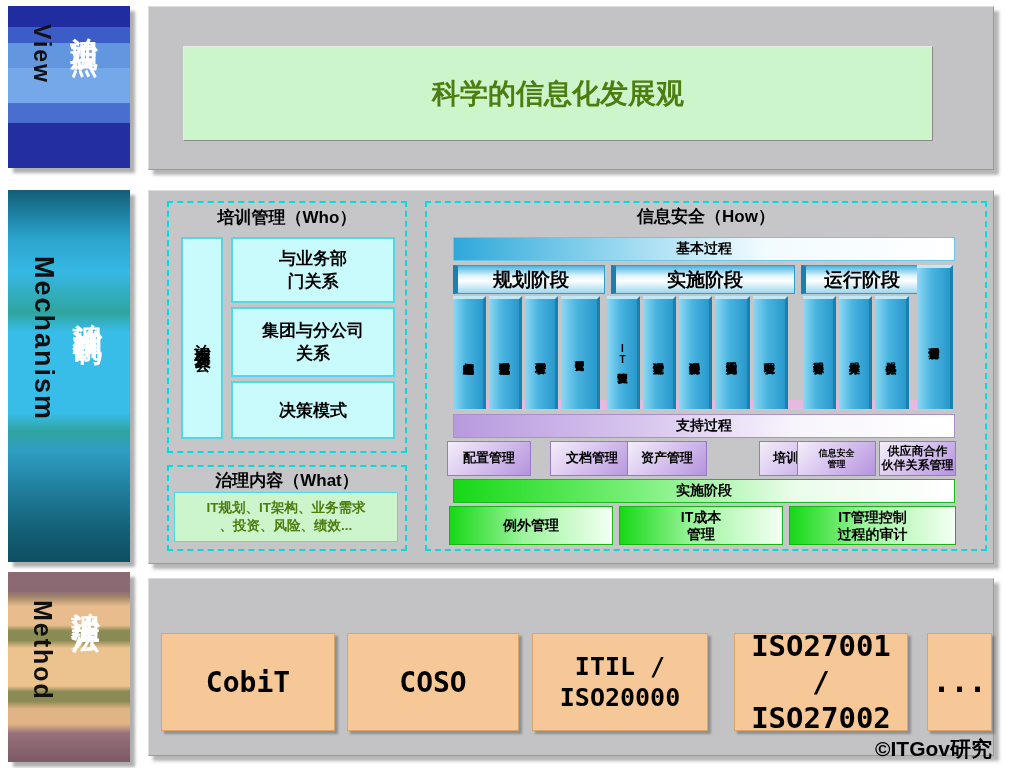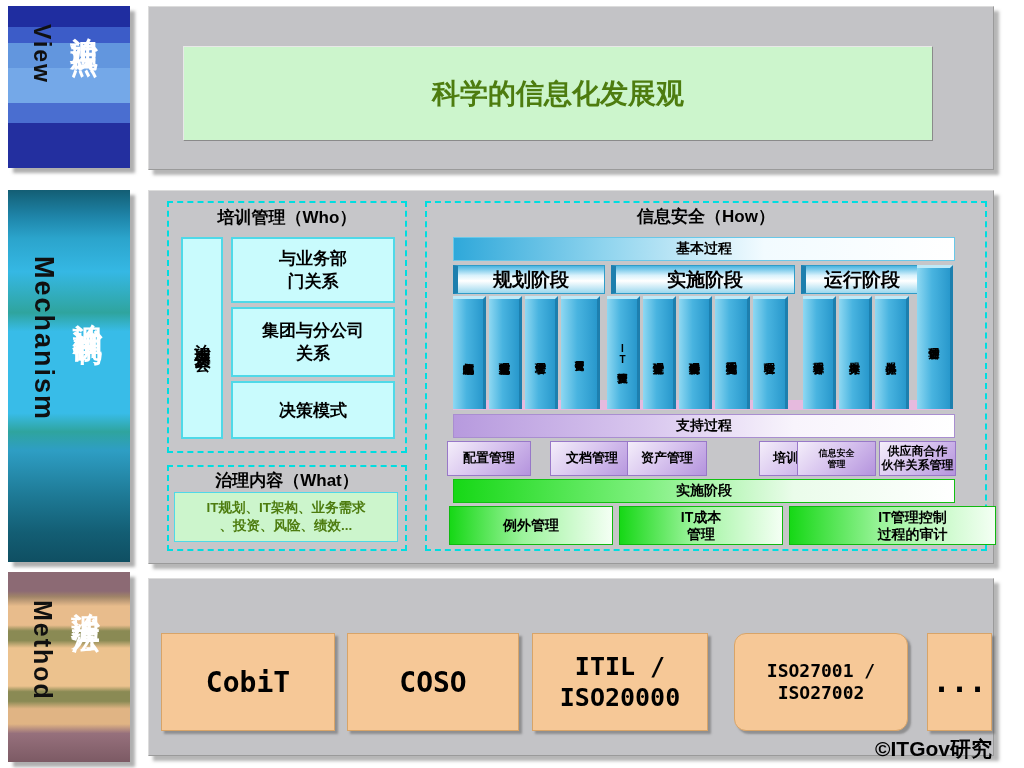--- a/index.html
+++ b/index.html
@@ -183,30 +183,30 @@
       <div class="supitem" style="left:370px;top:238px;width:77px;height:33px;font-size:9px;">信息安全
 管理</div>
       <div class="supitem" style="left:452px;top:238px;width:75px;height:33px;font-size:12px;">供应商合作
 伙伴关系管理</div>
 
       <div class="hbar bar-control" style="left:26px;top:276px;width:500px;height:22px;">实施阶段</div>
 
       <div class="ctlitem" style="left:22px;top:303px;width:162px;height:37px;">例外管理</div>
       <div class="ctlitem" style="left:192px;top:303px;width:162px;height:37px;">IT成本
 管理</div>
-      <div class="ctlitem" style="left:362px;top:303px;width:165px;height:37px;padding-left:40px;">IT管理控制
+      <div class="ctlitem" style="left:362px;top:303px;width:165px;height:37px;">IT管理控制
 过程的审计</div>
     </div>
   </div>
 
   <div class="panel p-bot">
     <div class="methodbox" style="left:12px;top:54px;width:172px;height:96px;font-size:28px;">CobiT</div>
     <div class="methodbox" style="left:198px;top:54px;width:170px;height:96px;font-size:28px;">COSO</div>
     <div class="methodbox" style="left:383px;top:54px;width:174px;height:96px;font-size:25px;">ITIL /
 ISO20000</div>
-    <div class="methodbox" style="left:585px;top:54px;width:172px;height:96px;font-size:18px;border-radius:12px;">ISO27001 /
+    <div class="methodbox" style="left:585px;top:54px;width:172px;height:96px;font-size:29px;">ISO27001 /
 ISO27002</div>
     <div class="methodbox" style="left:778px;top:54px;width:63px;height:96px;font-size:30px;">...</div>
   </div>
 
   <div class="copyright">©ITGov研究</div>
 
 </div>
 
 </body></html>

